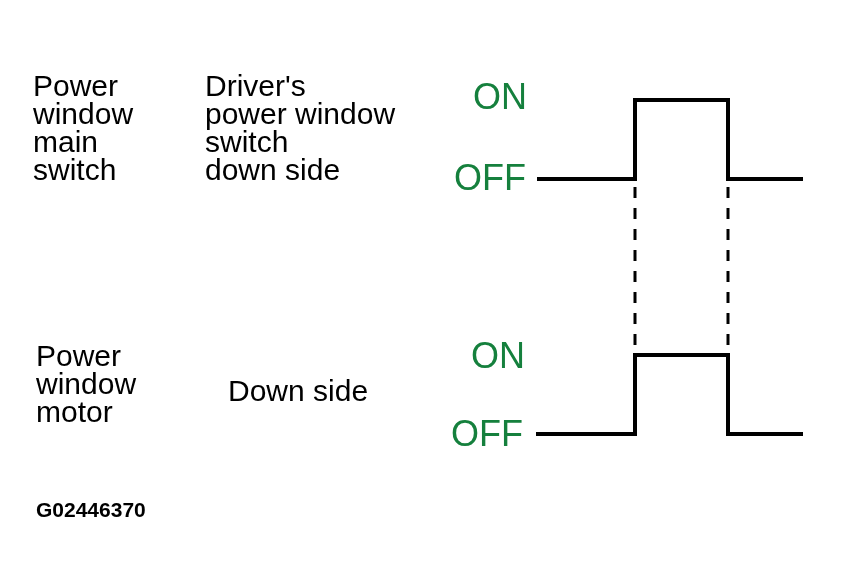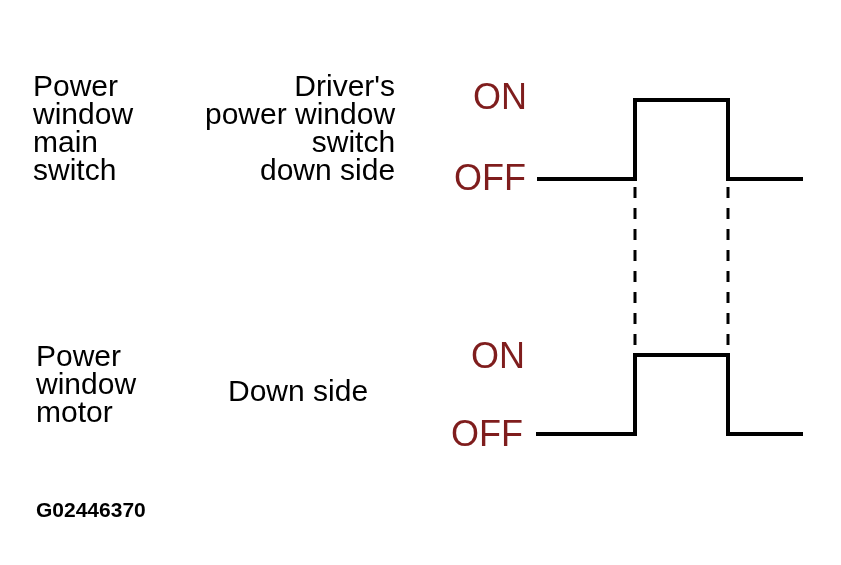--- a/index.html
+++ b/index.html
@@ -20,34 +20,34 @@
     position: absolute;
     font-size: 30px;
     line-height: 28px;
     white-space: pre-line;
     color: #000000;
   }
   .state {
     position: absolute;
     font-size: 36px;
     line-height: 1;
-    color: #7f1d1d;
+    color: #15803d;
   }
   .figure-id {
     position: absolute;
     left: 36px;
     top: 469px;
     font-size: 21px;
     font-weight: bold;
     line-height: 1;
     color: #000000;
     margin-top: 30px;
   }
   .pos-main-switch   { left: 33px;  top: 72px; }
-  .pos-drivers       { left: 205px; top: 72px; text-align: right; }
+  .pos-drivers       { left: 205px; top: 72px; }
   .pos-motor         { left: 36px;  top: 342px; }
   .pos-down-side     { left: 228px; top: 377px; }
   .pos-top-on        { left: 473px; top: 79px; }
   .pos-top-off       { left: 454px; top: 160px; }
   .pos-bottom-on     { left: 471px; top: 338px; }
   .pos-bottom-off    { left: 451px; top: 416px; }
   .wave-svg {
     position: absolute;
     left: 0;
     top: 0;

